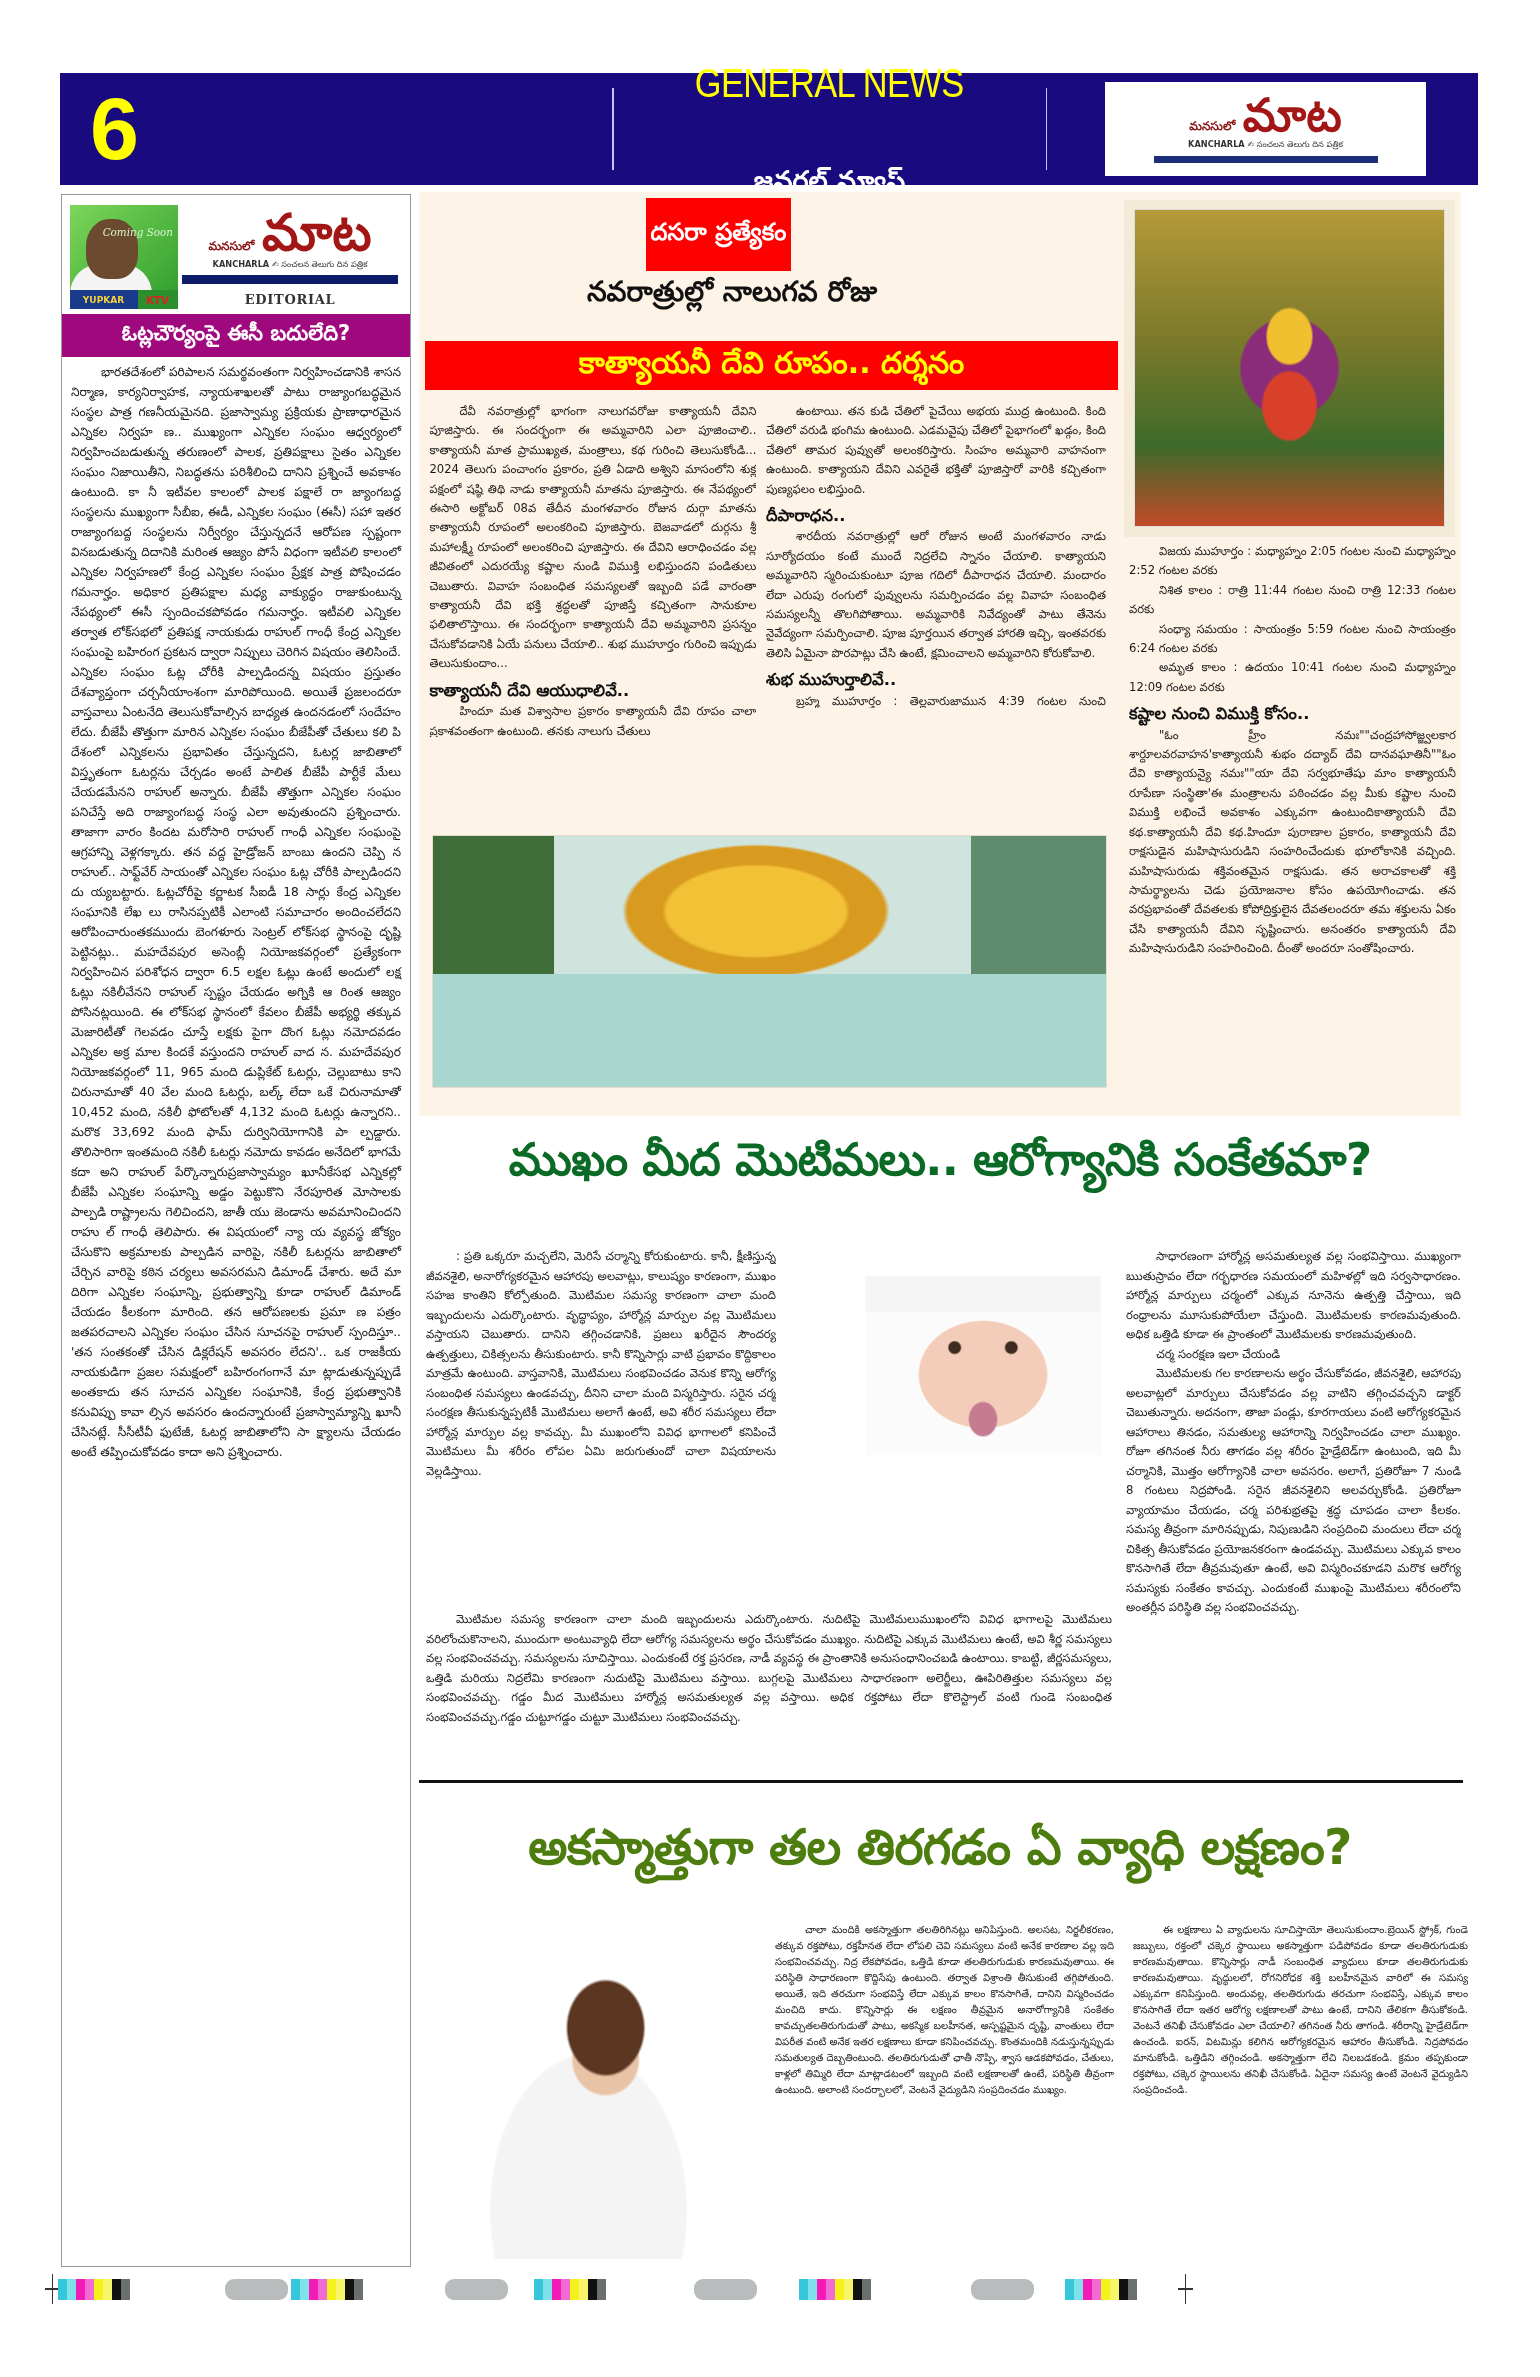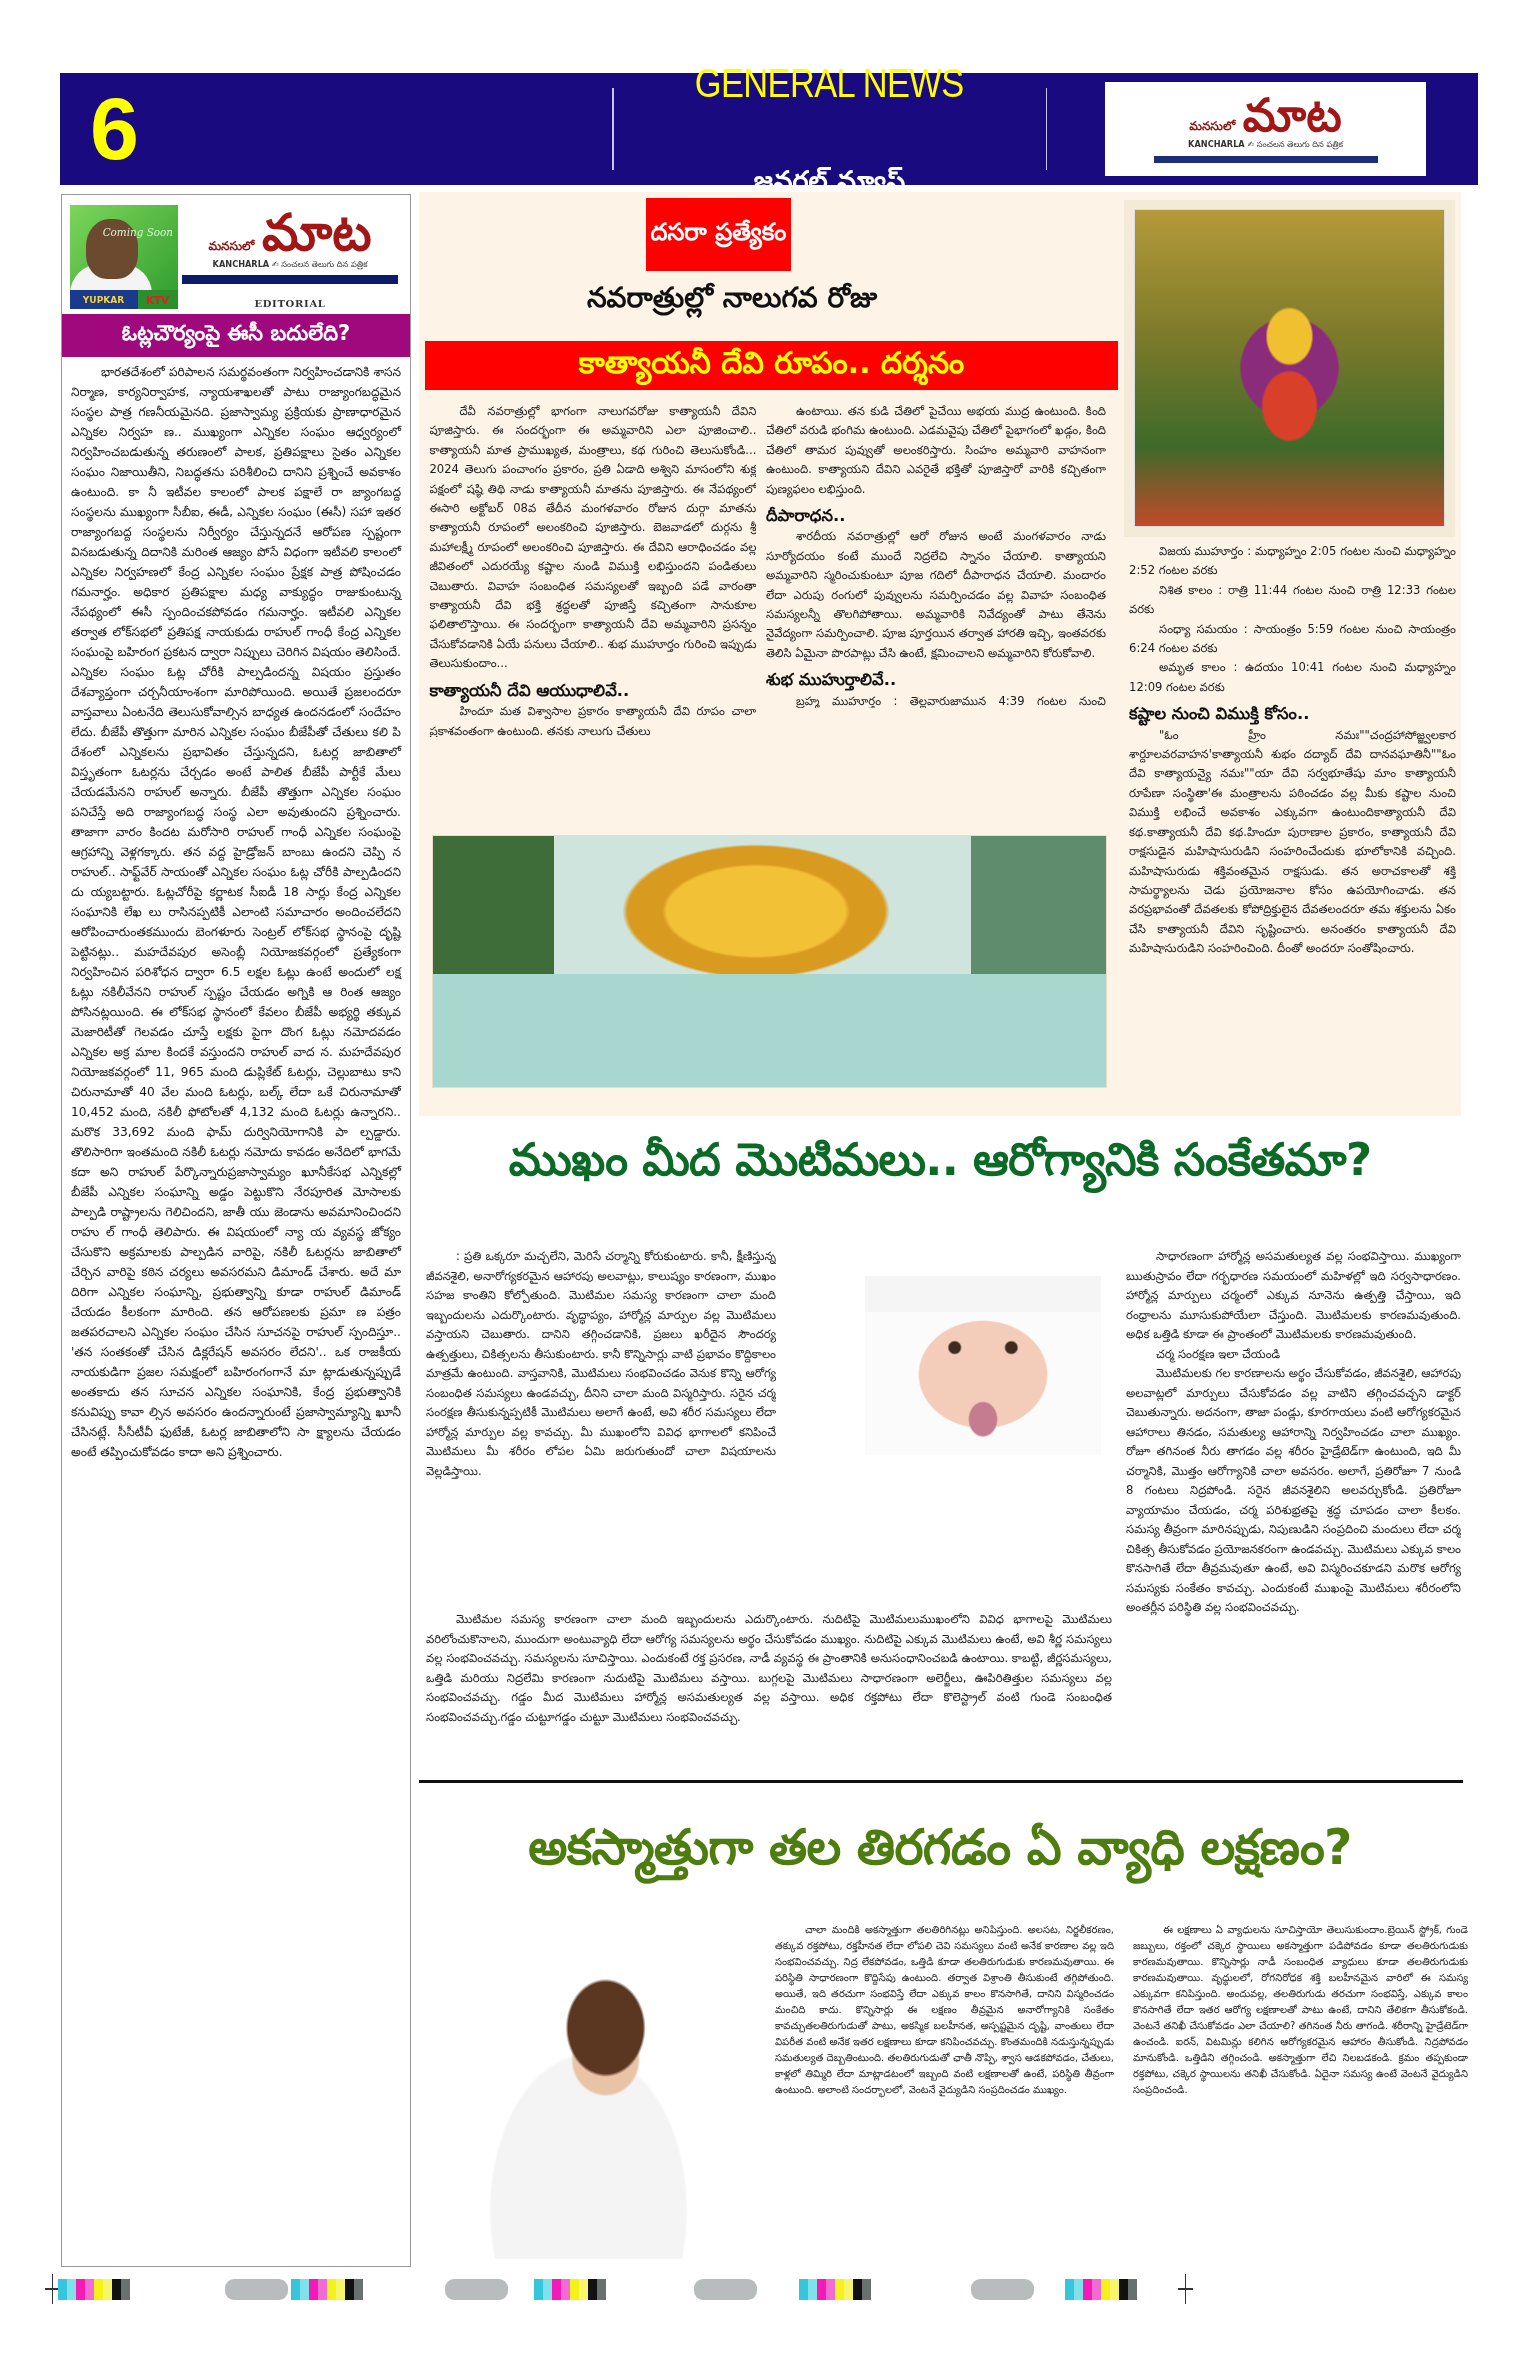--- a/index.html
+++ b/index.html
@@ -38,28 +38,28 @@
   .ed-photo { width: 108px; height: 104px; background: linear-gradient(135deg, #7cd65a, #2e9c2c); position: relative; overflow: hidden; }
   .ed-photo .face { position: absolute; left: 16.4px; top: 13.4px; width: 52px; height: 60px; background: #6b4a30; border-radius: 45% 45% 40% 40%; }
   .ed-photo .shirt { position: absolute; left: 0; bottom: 0; width: 82px; height: 45px; background: #f4f4f4; border-radius: 30px 30px 0 0; }
   .ed-photo .soon { position: absolute; right: 4.5px; top: 21px; color: #d6f5d0; font-family: "DejaVu Serif", serif; font-style: italic; font-size: 10.4px; text-align: center; line-height: 1.2; }
   .ed-photo .tv { position: absolute; left: 0; bottom: 0; width: 100%; height: 19.4px; display: flex; }
   .ed-photo .yupkar { flex: 1.7; background: #1a3a8c; color: #f7d23a; font-weight: bold; font-size: 9px; display: flex; align-items: center; justify-content: center; }
   .ed-photo .ktv { flex: 1; background: #2b8f2b; color: #e02020; font-weight: bold; font-size: 10.4px; display: flex; align-items: center; justify-content: center; }
   .ed-logo { flex: 1; display: flex; flex-direction: column; align-items: center; padding-top: 4.5px; }
   .ed-logo .logo-big { font-size: 51px; }
   .ed-logo .logo-bar { width: 216px; height: 9px; margin-top: 4.5px; background: #0c1c6a; }
-  .ed-tag { font-family: "DejaVu Serif", serif; font-size: 10px; font-weight: bold; color: #333; margin-top: 14px; letter-spacing: 0.7px; }
+  .ed-tag { font-family: "DejaVu Serif", serif; font-size: 13px; font-weight: bold; color: #333; margin-top: 8px; letter-spacing: 0.7px; }
   .ed-title { background: #a0097e; color: #fff; font-weight: bold; font-size: 21px; height: 43px; display: flex; align-items: center; justify-content: center; }
   .ed-body { padding: 4.5px 9px 0 9px; font-size: 12.2px; line-height: 20px; text-align: justify; text-indent: 30px; color: #141414; height: 1907px; overflow: hidden; }
 
   
   .dasara { position: absolute; left: 419px; top: 192px; width: 1042px; height: 924px; background: #fdf3e6; }
   .ds-kicker { position: absolute; left: 227px; top: 6px; width: 145px; height: 73px; background: #ff0000; color: #fff; font-weight: bold; font-size: 24px; display: flex; align-items: center; justify-content: center; }
-  .ds-title { position: absolute; left: 82px; top: 89px; width: 462px; text-align: center; font-weight: bold; font-size: 28px; color: #111; }
+  .ds-title { position: absolute; left: 82px; top: 83px; width: 462px; text-align: center; font-weight: bold; font-size: 28px; color: #111; }
   .ds-banner { position: absolute; left: 6px; top: 149px; width: 693px; height: 49px; background: #ff0000; color: #ffff00; font-weight: bold; font-size: 30px; display: flex; align-items: center; justify-content: center; }
   .ds-idol { position: absolute; left: 705px; top: 7.5px; width: 331px; height: 337px; background: #f3ead7; padding: 9px 10.4px 0 10.4px; }
   .idol-img { width: 100%; height: 318px; background:
       radial-gradient(ellipse at 50% 62%, #d9402a 0 12%, transparent 13%),
       radial-gradient(ellipse at 50% 40%, #f0c030 0 10%, transparent 11%),
       radial-gradient(ellipse at 50% 50%, #8b2c7a 0 22%, transparent 23%),
       linear-gradient(180deg, #b49a3a 0%, #7d7a2a 40%, #3e6a2a 75%, #c24a2a 100%);
       border: 1.5px solid #ddd; }
   .ds-col { position: absolute; font-size: 11.6px; line-height: 19.4px; text-align: justify; color: #1a1a1a; }
   .ds-col p { text-indent: 30px; }

